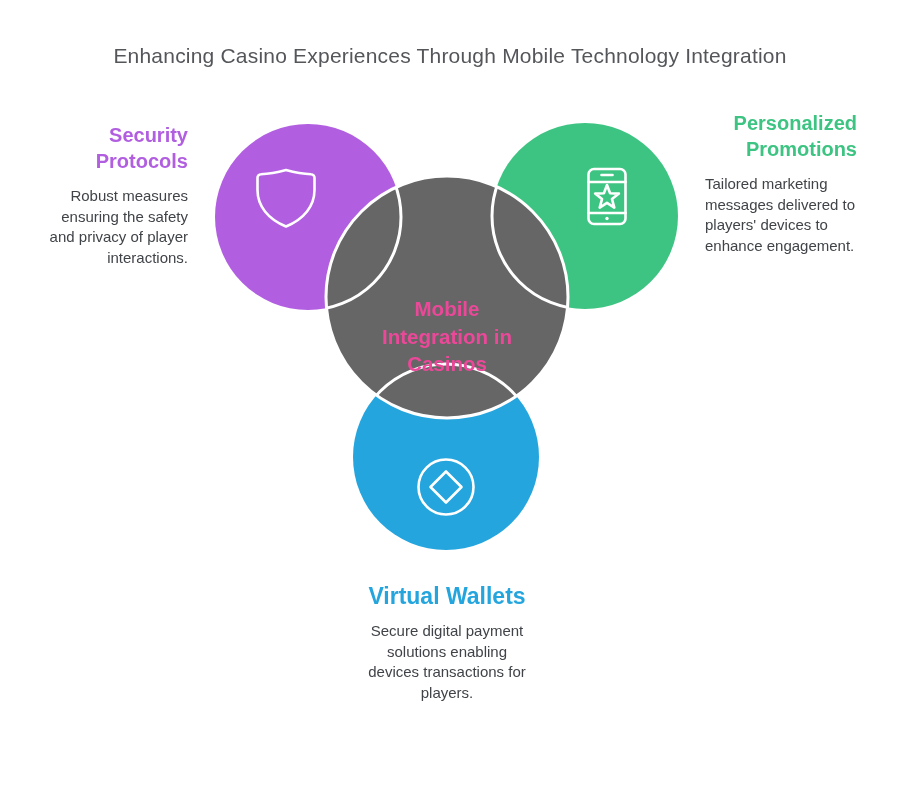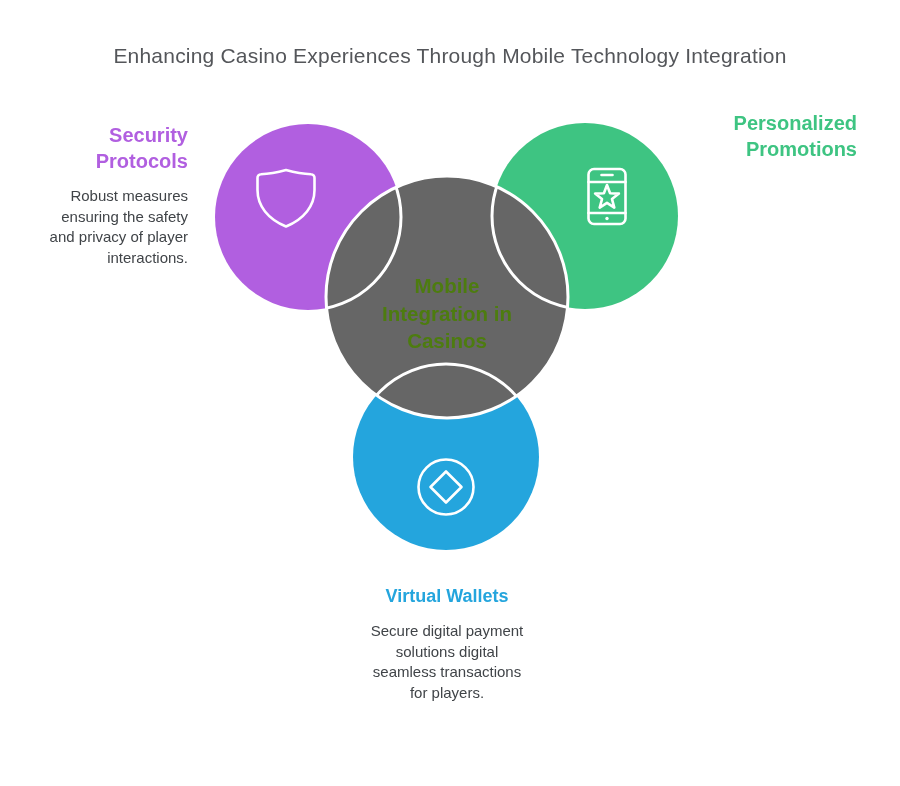--- a/index.html
+++ b/index.html
@@ -72,30 +72,30 @@
     width: 152px;
     text-align: left;
   }
   .block-promotions h2 { color: var(--green); text-align: right; }
   .block-wallets {
     left: 337px;
     top: 583px;
     width: 220px;
     text-align: center;
   }
-  .block-wallets h2 { color: var(--blue); font-size: 18px; }
+  .block-wallets h2 { color: var(--blue); font-size: 23px; }
   .block-wallets p { width: 160px; margin-left: auto; margin-right: auto; }
 
   .center-label {
     position: absolute;
     left: 362px;
-    top: 272px;
+    top: 295px;
     width: 170px;
     text-align: center;
-    color: #4d7c0f;
+    color: #ec4899;
     font-size: 20.5px;
     line-height: 27.5px;
     font-weight: 700;
   }
 </style>
 </head>
 <body>
 
 <div class="canvas">
 
@@ -141,20 +141,21 @@
 
   <div class="center-label">Mobile Integration in Casinos</div>
 
   <div class="label-block block-security">
     <h2>Security Protocols</h2>
     <p>Robust measures ensuring the safety and privacy of player interactions.</p>
   </div>
 
   <div class="label-block block-promotions">
     <h2>Personalized Promotions</h2>
+    <p>Tailored marketing messages delivered to players' devices to enhance engagement.</p>
   </div>
 
   <div class="label-block block-wallets">
     <h2>Virtual Wallets</h2>
-    <p>Secure digital payment solutions digital seamless transactions for players.</p>
+    <p>Secure digital payment solutions enabling devices transactions for players.</p>
   </div>
 
 </div>
 
 </body></html>

